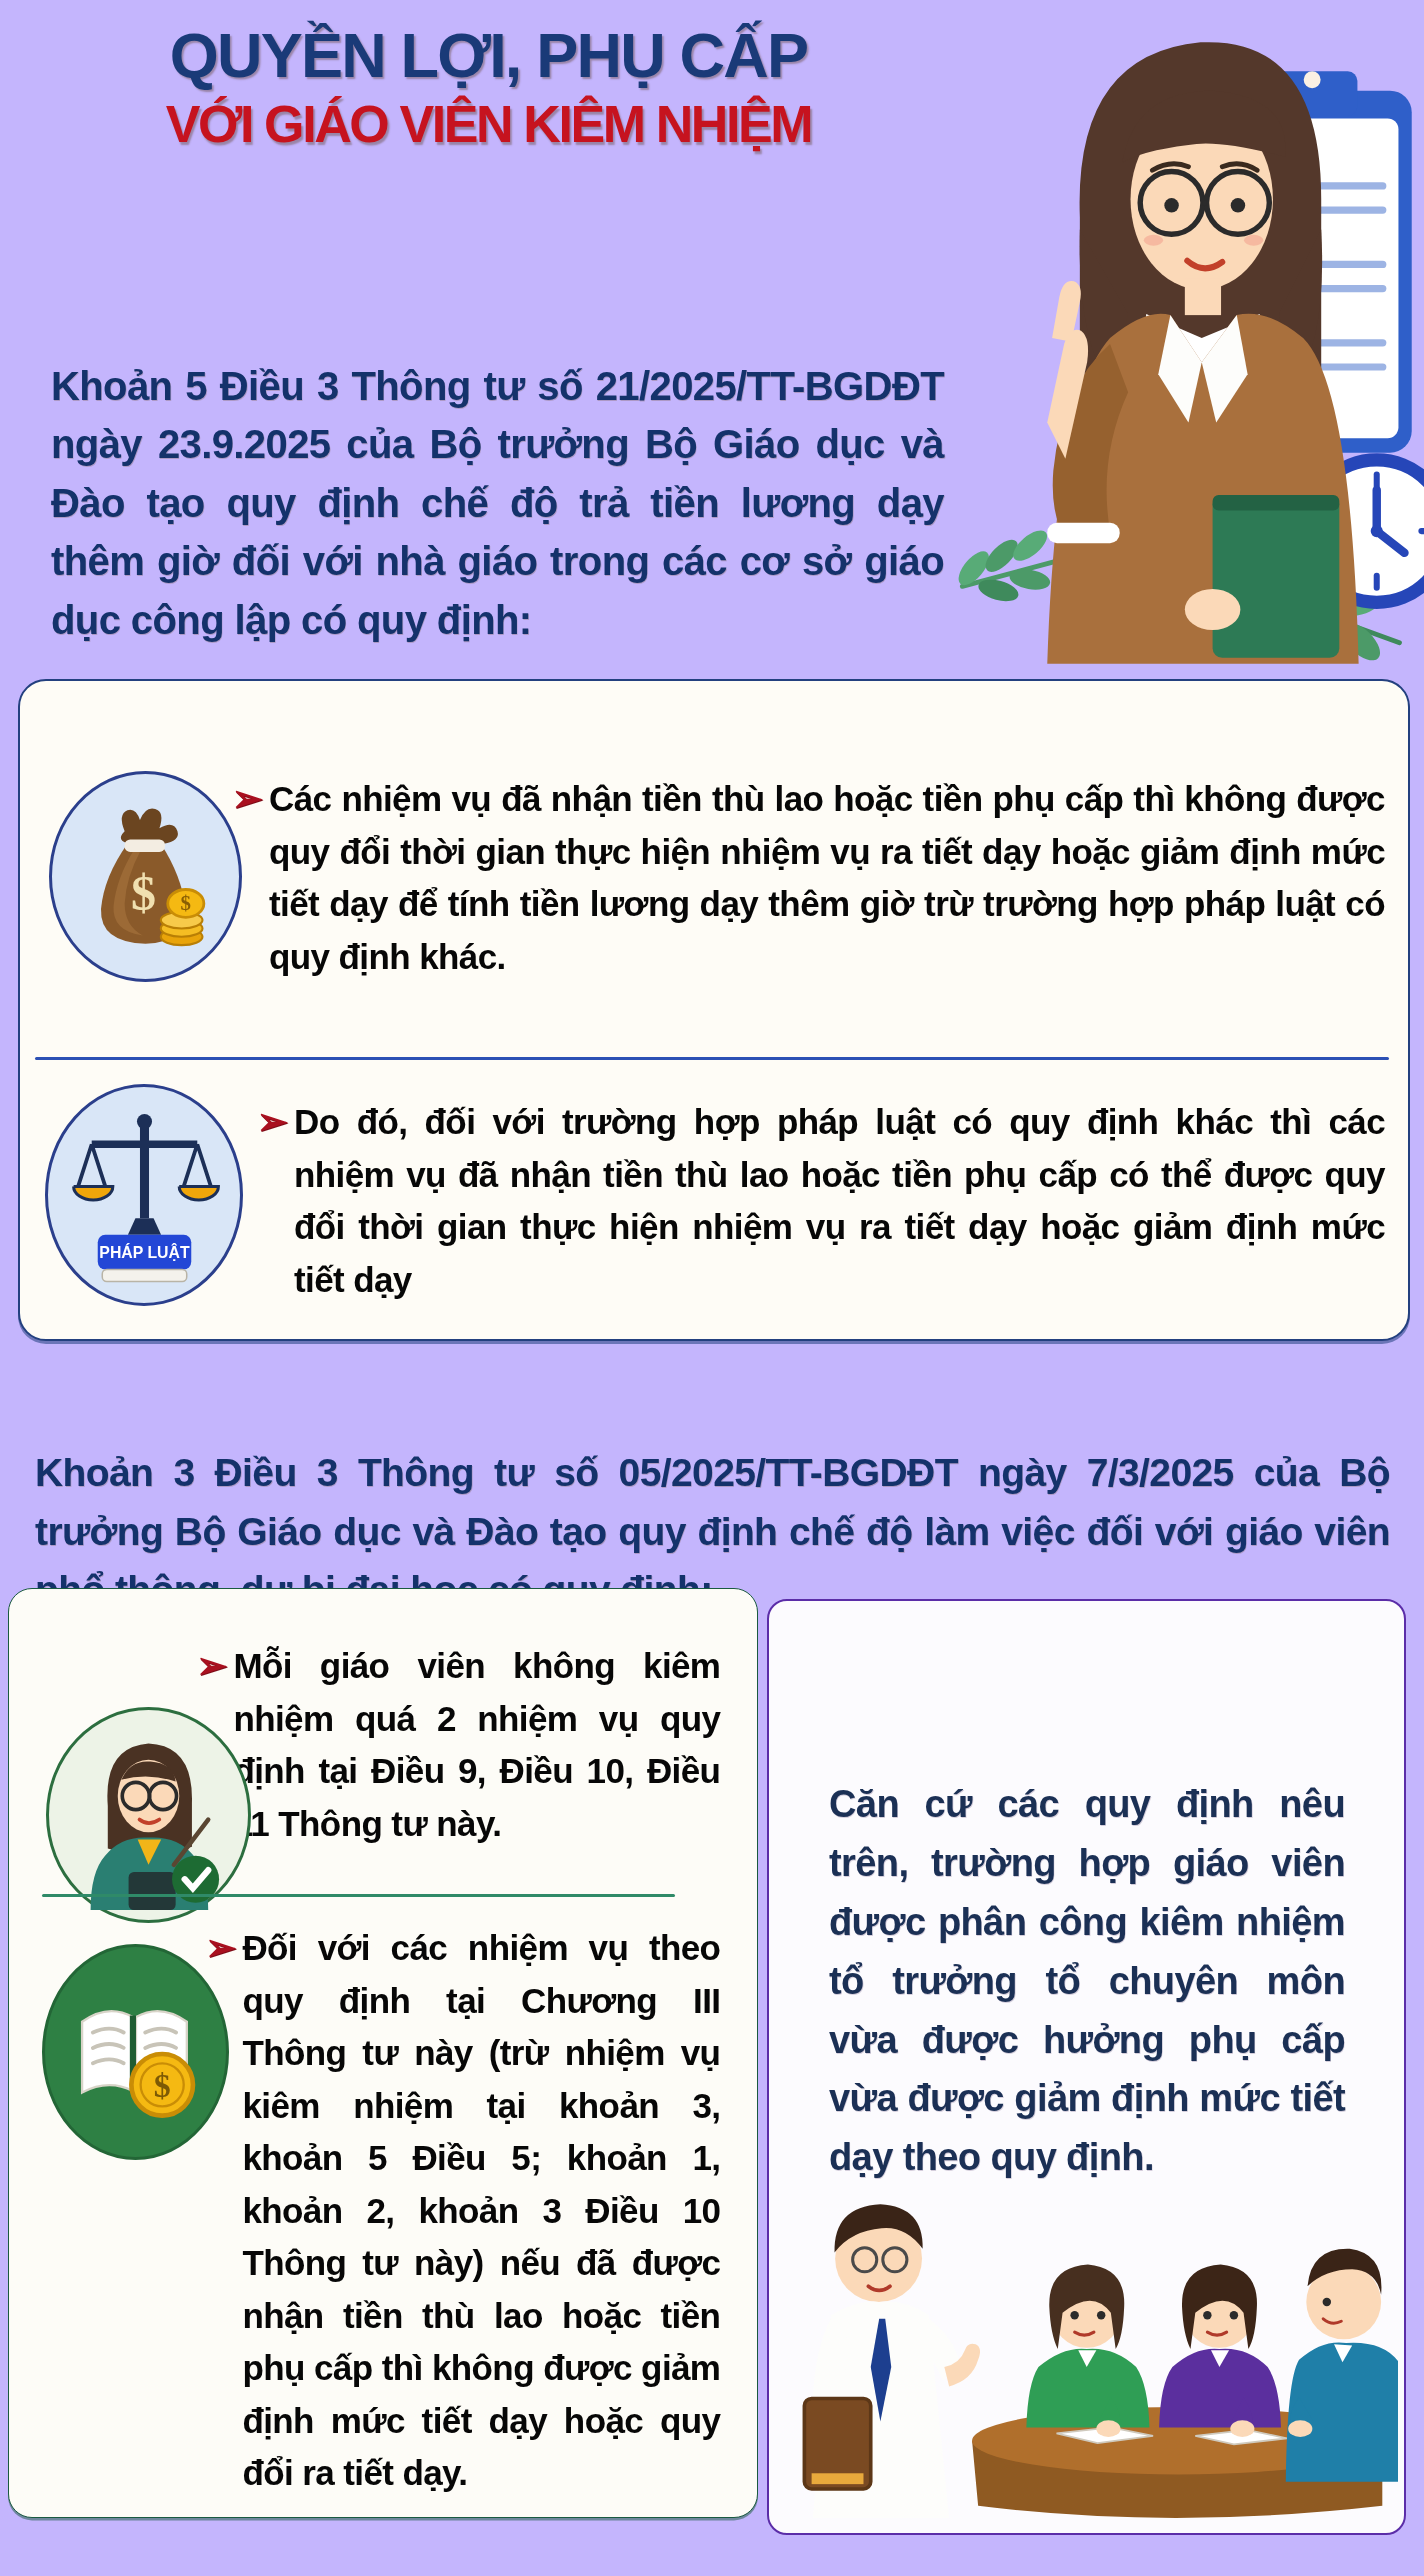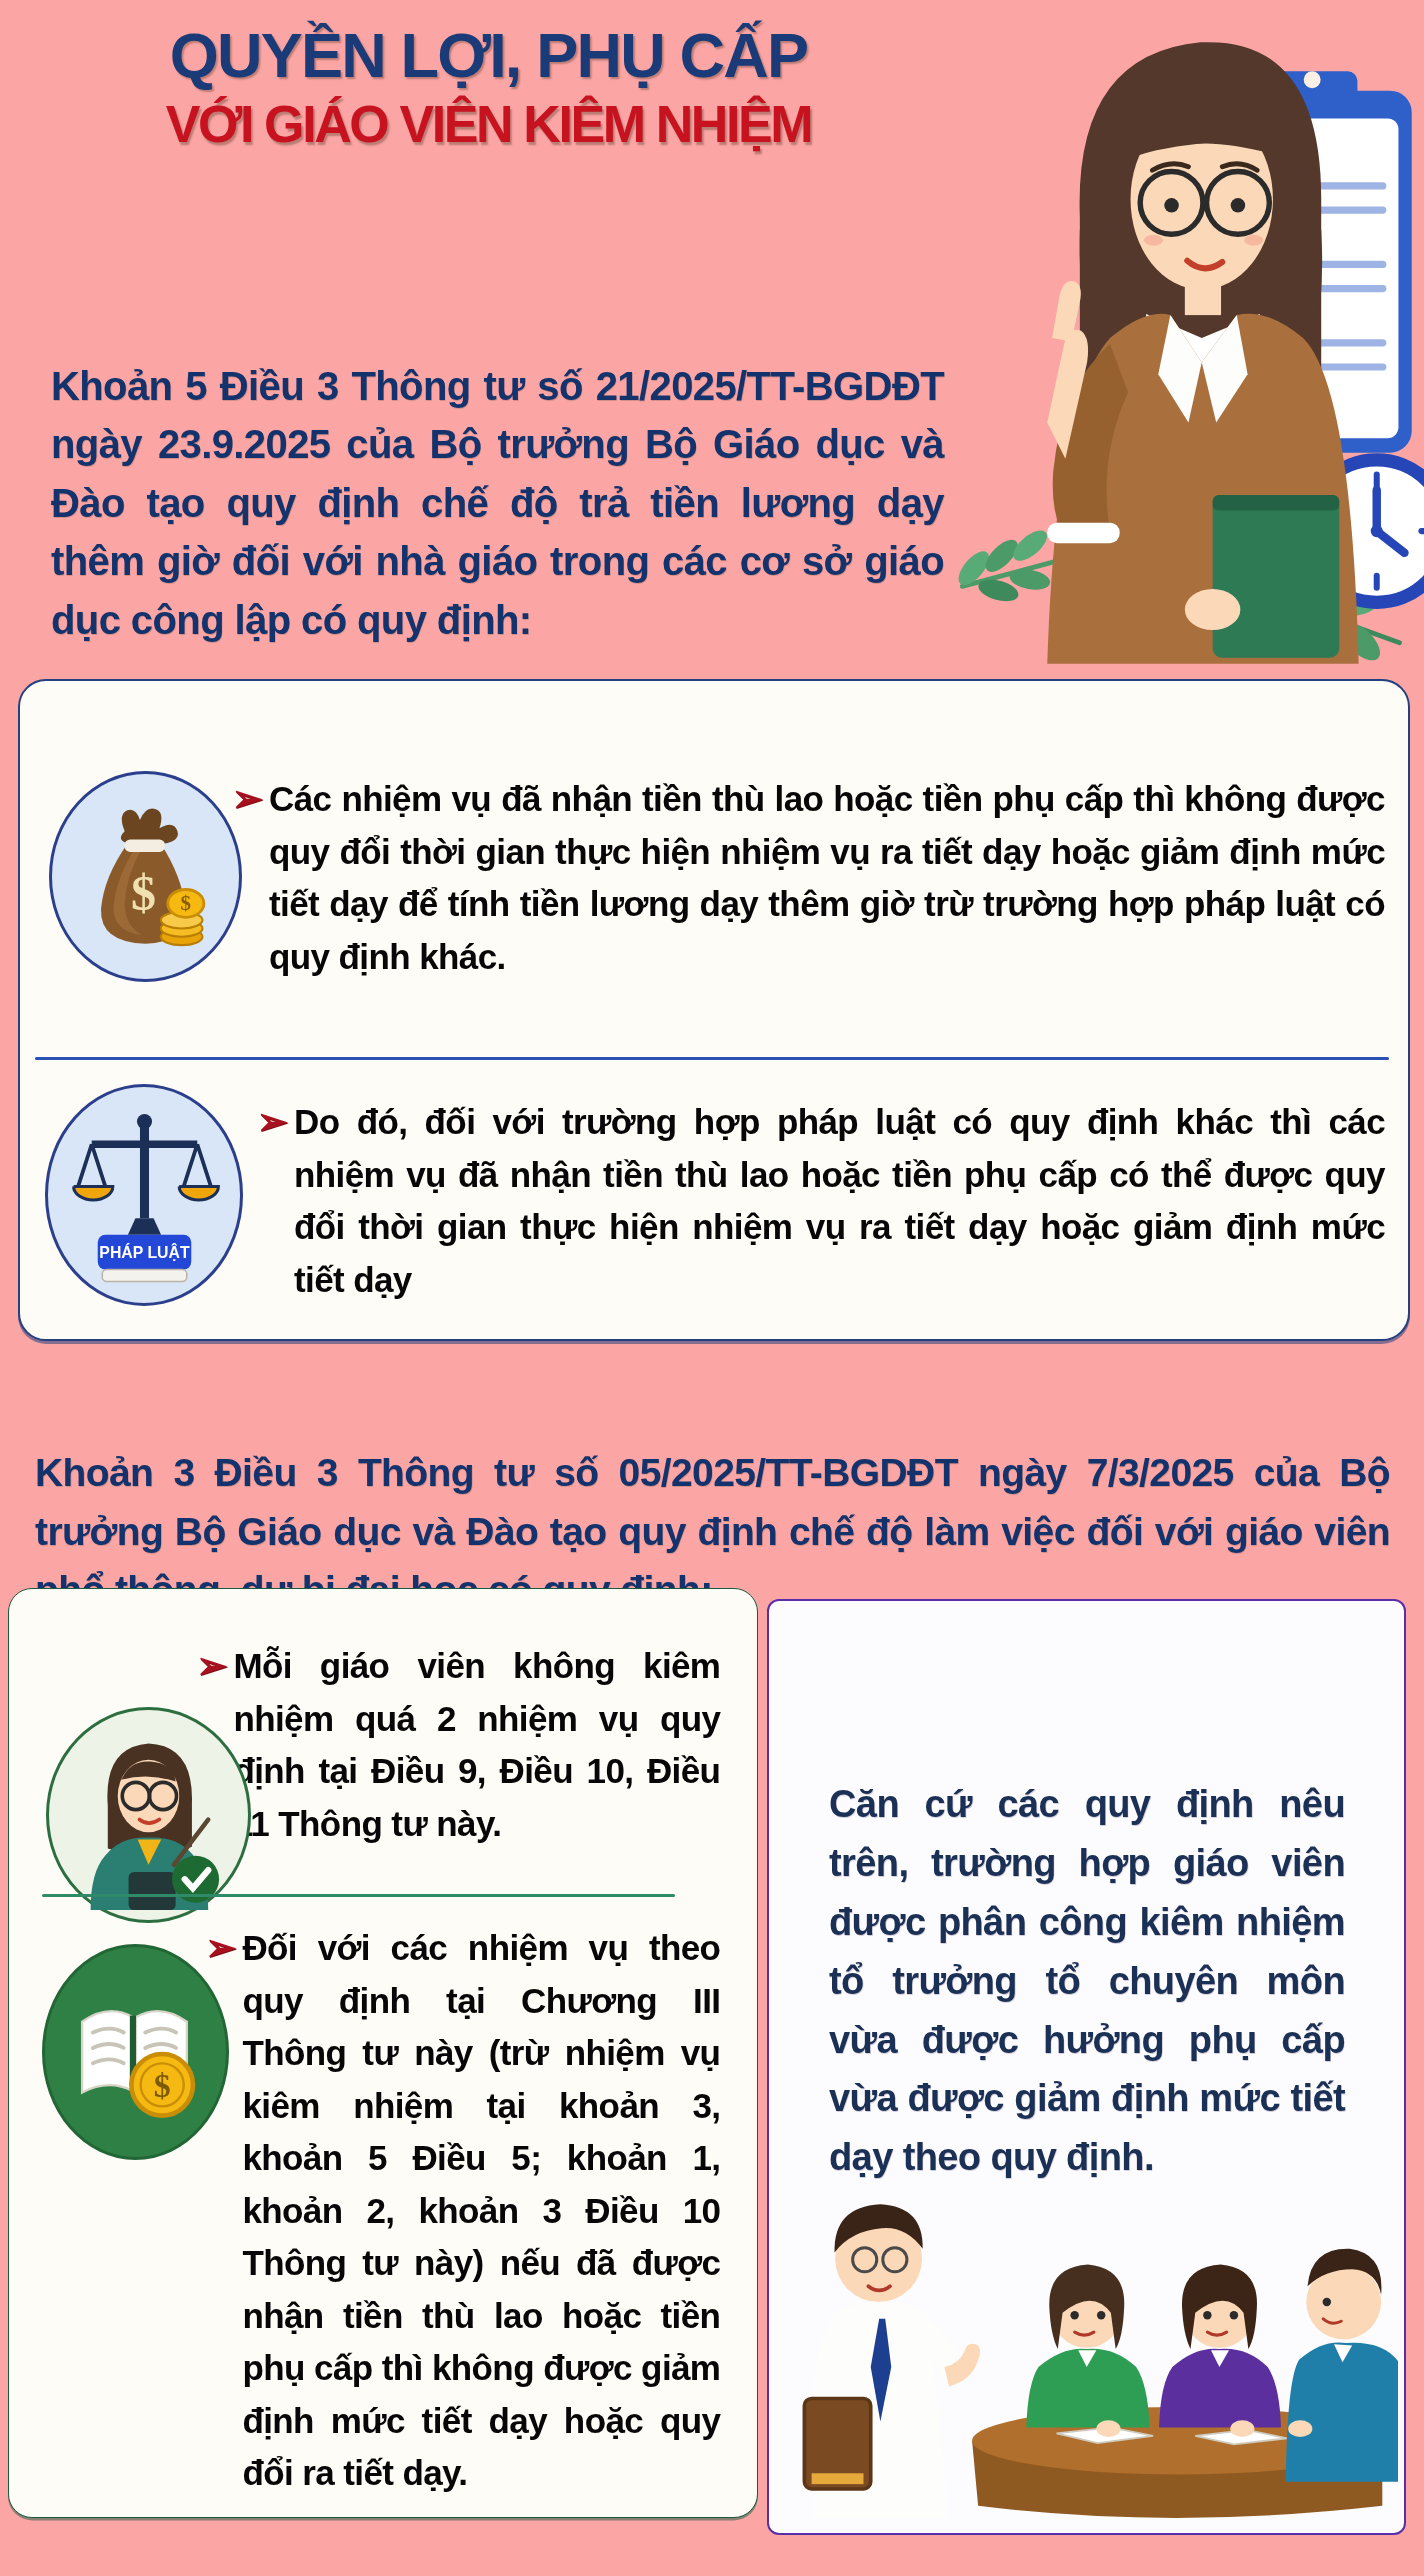--- a/index.html
+++ b/index.html
@@ -1,18 +1,18 @@
 <!DOCTYPE html>
 <html style="font-size:9.7px"><head>
 <meta charset="utf-8">
 <style>
   html,body{margin:0;padding:0;background:#e8e0d4;}
   .page{
     position:relative; width:1425px; height:2576px; overflow:hidden;
-    background:#fca5a5;
+    background:#c4b5fd;
     font-family:"Liberation Sans", sans-serif;
   }
   
   .title{position:absolute; left:24px; top:15.7px; width:929px; text-align:center; font-weight:bold;}
   .title .l1{
     font-size:63px; color:#1a3a78; letter-spacing:-1.8px; line-height:1.25;
     text-shadow:1.8px 2.4px 1.8px rgba(90,60,40,.4);
   }
   .title .l2,.title .l3{
     font-size:52px; color:#c6131f; letter-spacing:-2.4px; line-height:1.18;
@@ -70,21 +70,21 @@
     position:absolute; left:33px; top:305px; width:633px; height:3px;
     background:#2f8a68; border-radius:1.8px;
   }
   .icon3{left:37px; top:118px; width:199px; height:210px; background:#edf3e7; border-color:#2c6e3f;}
   .icon4{left:33px; top:355px; width:181px; height:210px; background:#2e8044; border-color:#236636;}
   .b2t1{position:absolute; left:224px; top:51px; width:487px;}
   .b2t2{position:absolute; left:233px; top:333px; width:478px;}
   
   .box3{
     position:absolute; left:767px; top:1599px; width:635px; height:932px;
-    background:#fcfbfe; border:2.4px solid #5b2da8; border-radius:12px;
+    background:#fcfbfe; border:2.4px solid #5b2da8; border-radius:20px;
     overflow:hidden;
   }
   .conclusion{
     position:absolute; left:60px; top:174px; width:516px;
     font-size:38px; font-weight:bold; color:#1b3055; letter-spacing:-0.6px;
     line-height:1.55; text-align:justify;
     text-shadow:0.6px 1.2px 0.6px rgba(120,100,140,.3);
   }
   .meeting{position:absolute; left:3.6px; top:567px; width:625px; height:362px;}
   

